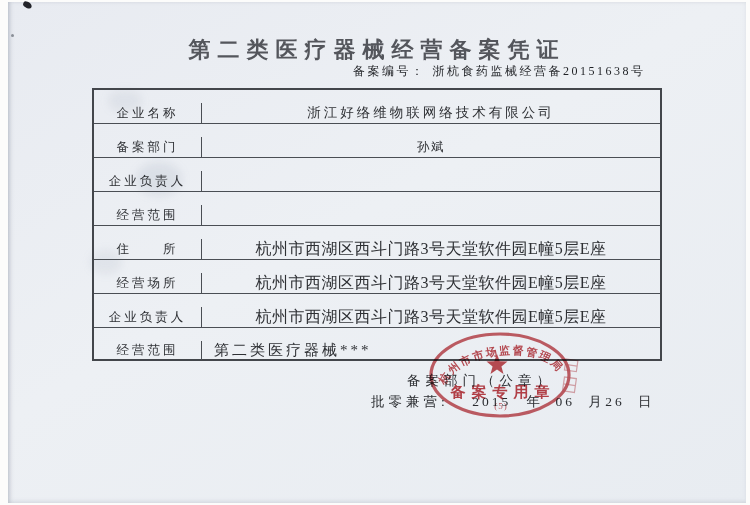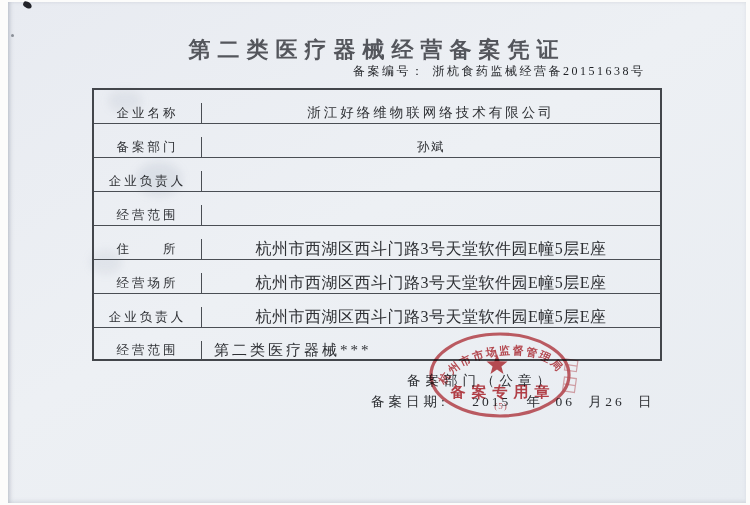--- a/index.html
+++ b/index.html
@@ -96,21 +96,21 @@
       </div>
       <div class="trow r-scope">
         <div class="tlabel">经营范围</div>
         <div class="tvalue">第二类医疗器械***</div>
       </div>
     </div>
 
     <div class="f-dept">备案部门（公章）</div>
 
     <div class="f-date">
-      <span class="dl">备案日期:</span>
+      <span class="dl">批零兼营:</span>
       <span class="num y">2015</span>
       <span class="yu">年</span>
       <span class="num m">06</span>
       <span class="mu">月</span>
       <span class="num d">26</span>
       <span class="du">日</span>
     </div>
 
     <div class="stamp">
       <svg width="160" height="92" viewBox="0 0 160 92">

